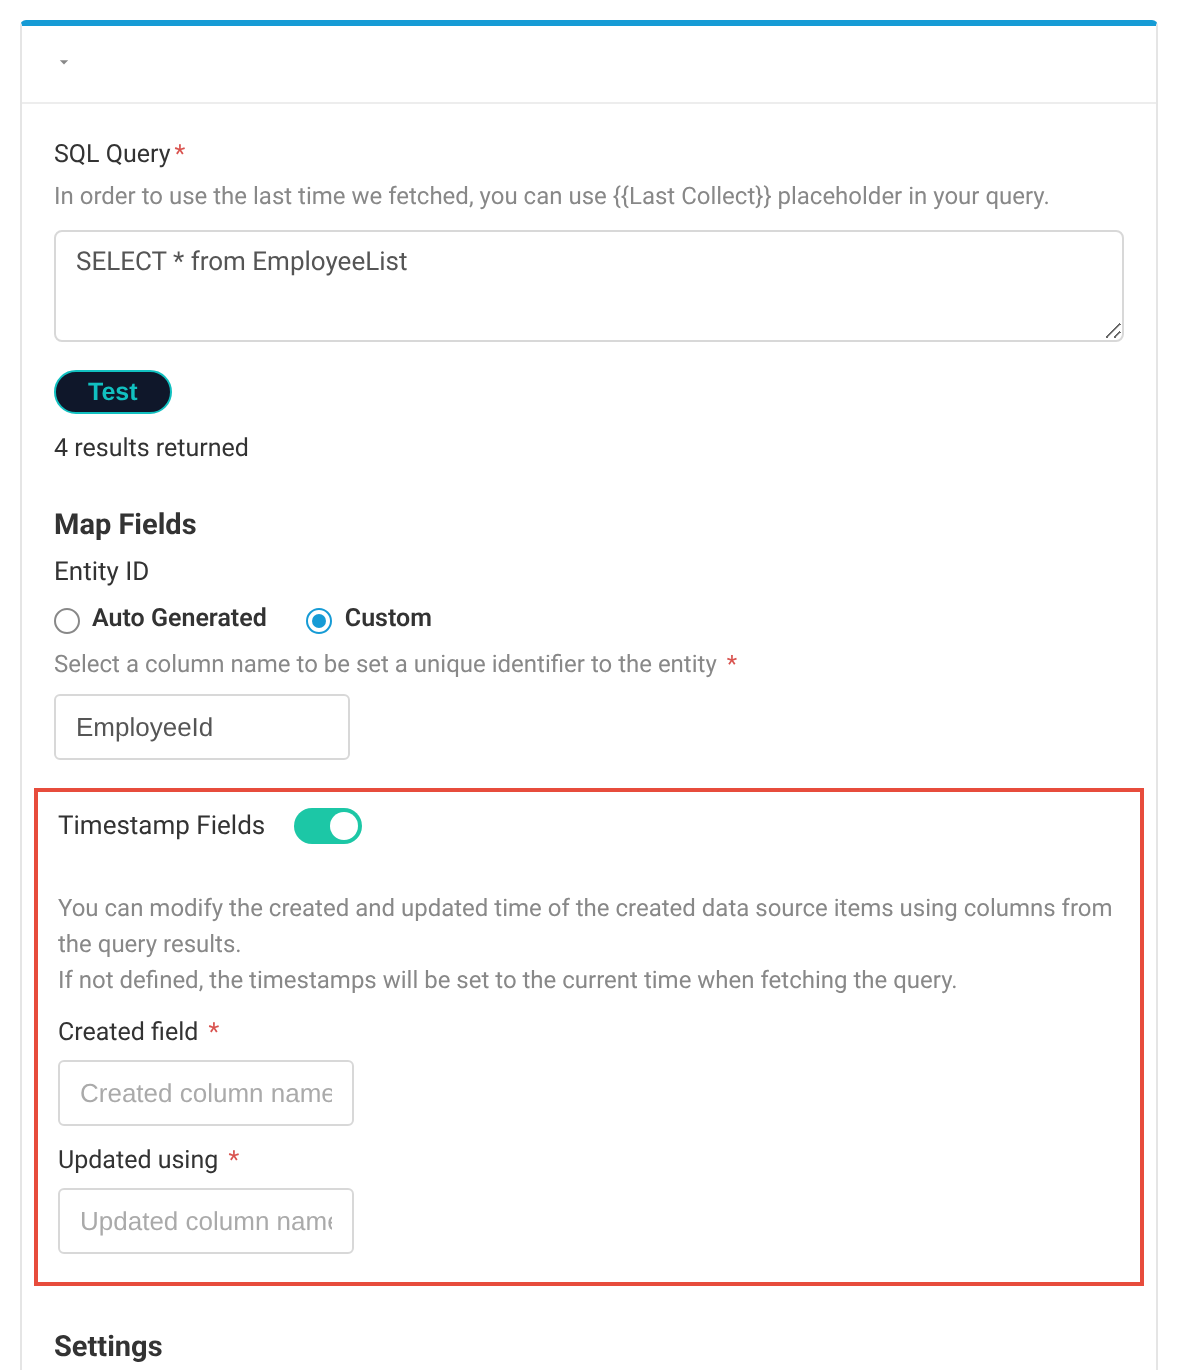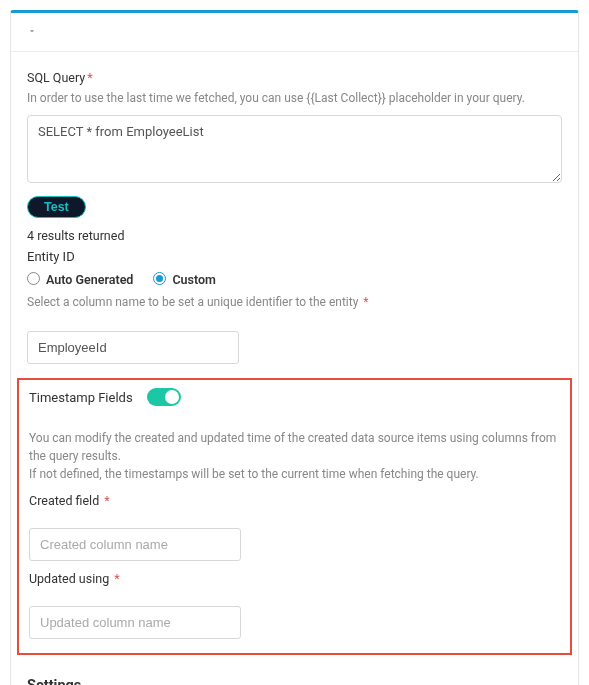--- a/index.html
+++ b/index.html
@@ -46,21 +46,21 @@
     margin-bottom: 4px;
   }
   .req { color: #d9534f; margin-left: 2px; }
   .hint {
     font-size: 12px;
     color: #888;
     line-height: 1.5;
   }
   textarea.sql {
     width: 100%;
-    height: 68px;
+    height: 56px;
     border: 1px solid #d8d8d8;
     border-radius: 4px;
     padding: 8px 10px;
     font-family: inherit;
     font-size: 13px;
     color: #555;
     resize: vertical;
     margin-top: 8px;
   }
   .btn-test {
@@ -95,44 +95,44 @@
     display: block;
   }
   .radio-row {
     display: flex;
     gap: 20px;
     align-items: center;
     margin-bottom: 6px;
   }
   .radio-item {
     display: flex;
-    align-items: flex-start;
+    align-items: flex-end;
     gap: 6px;
     cursor: pointer;
     font-size: 12.5px;
     font-weight: 600;
     color: #333;
   }
   .radio {
     width: 13px; height: 13px; border: 1.5px solid #888; border-radius: 50%;
     display: inline-flex; align-items: center; justify-content: center;
     flex-shrink: 0;
   }
   .radio.selected { border-color: #169bd5; }
   .radio.selected::after {
     content: ""; width: 7px; height: 7px; background: #169bd5; border-radius: 50%;
   }
   input.text-input {
-    width: 212px;
+    width: 148px;
     border: 1px solid #d8d8d8;
     border-radius: 3px;
     padding: 8px 10px;
     font-size: 13px;
     color: #555;
-    margin-top: 20px;
+    margin-top: 6px;
     display: block;
   }
   input.text-input::placeholder { color: #aaa; }
   .highlight-box {
     border: 2px solid #e74c3c;
     padding: 8px 10px 14px 10px;
     margin-top: 14px;
     margin-left: -10px;
     margin-right: -10px;
   }
@@ -172,20 +172,21 @@
   <div class="panel-body">
 
     <label class="field-label">
       <span>SQL Query</span><span class="req">*</span>
     </label>
     <div class="hint">In order to use the last time we fetched, you can use {{Last Collect}} placeholder in your query.</div>
     <textarea class="sql" style="">SELECT * from EmployeeList</textarea>
     <button class="btn-test">Test</button>
     <div class="result-line">4 results returned</div>
 
+    <div class="section-title">Map Fields</div>
     <span class="sub-label">Entity ID</span>
 
     <div class="radio-row">
       <div class="radio-item">
         <span class="radio"></span>
         <span>Auto Generated</span>
       </div>
       <div class="radio-item">
         <span class="radio selected"></span>
         <span>Custom</span>

